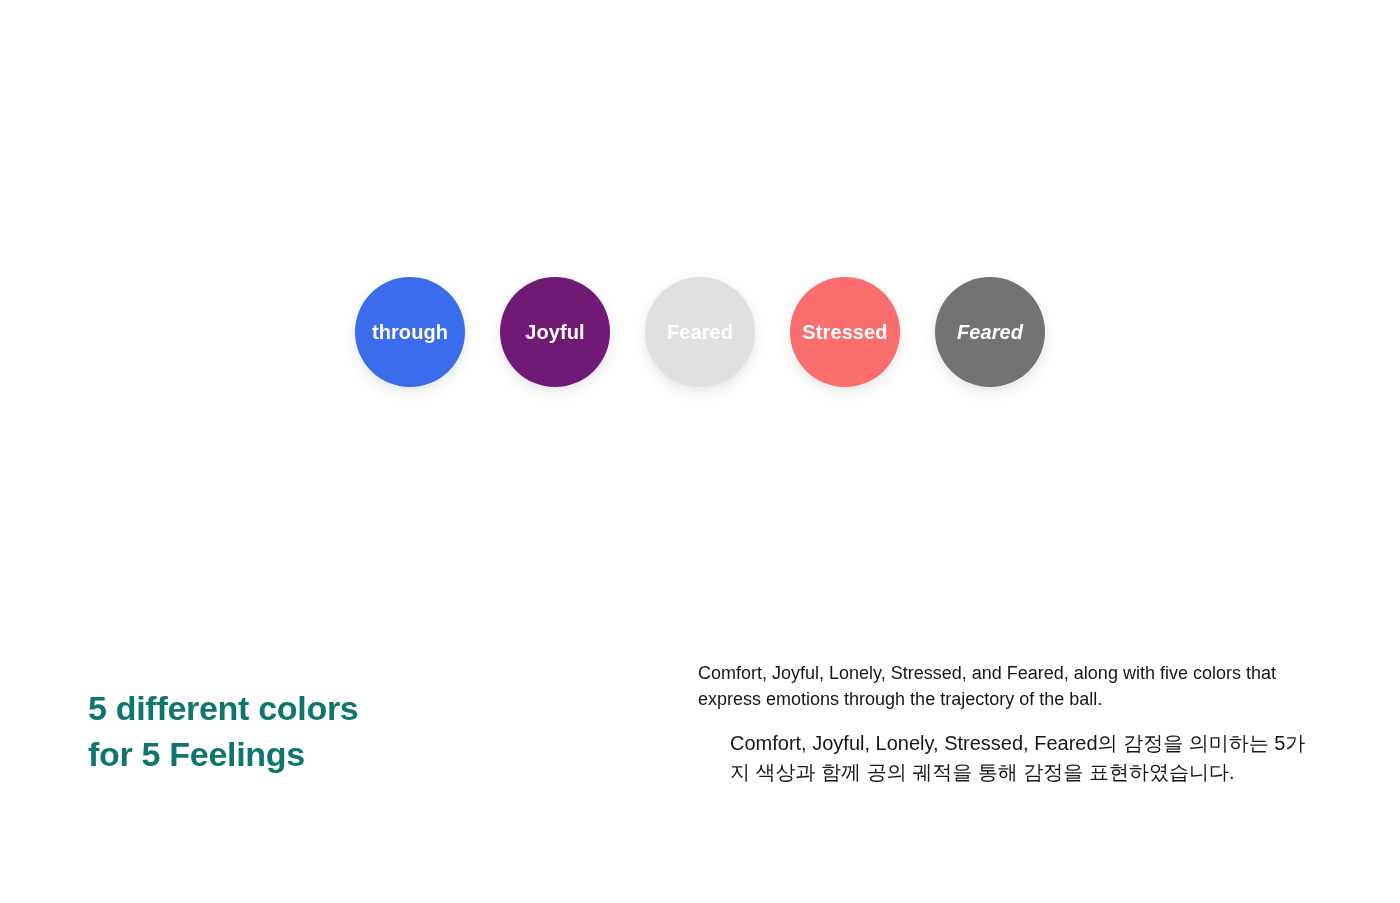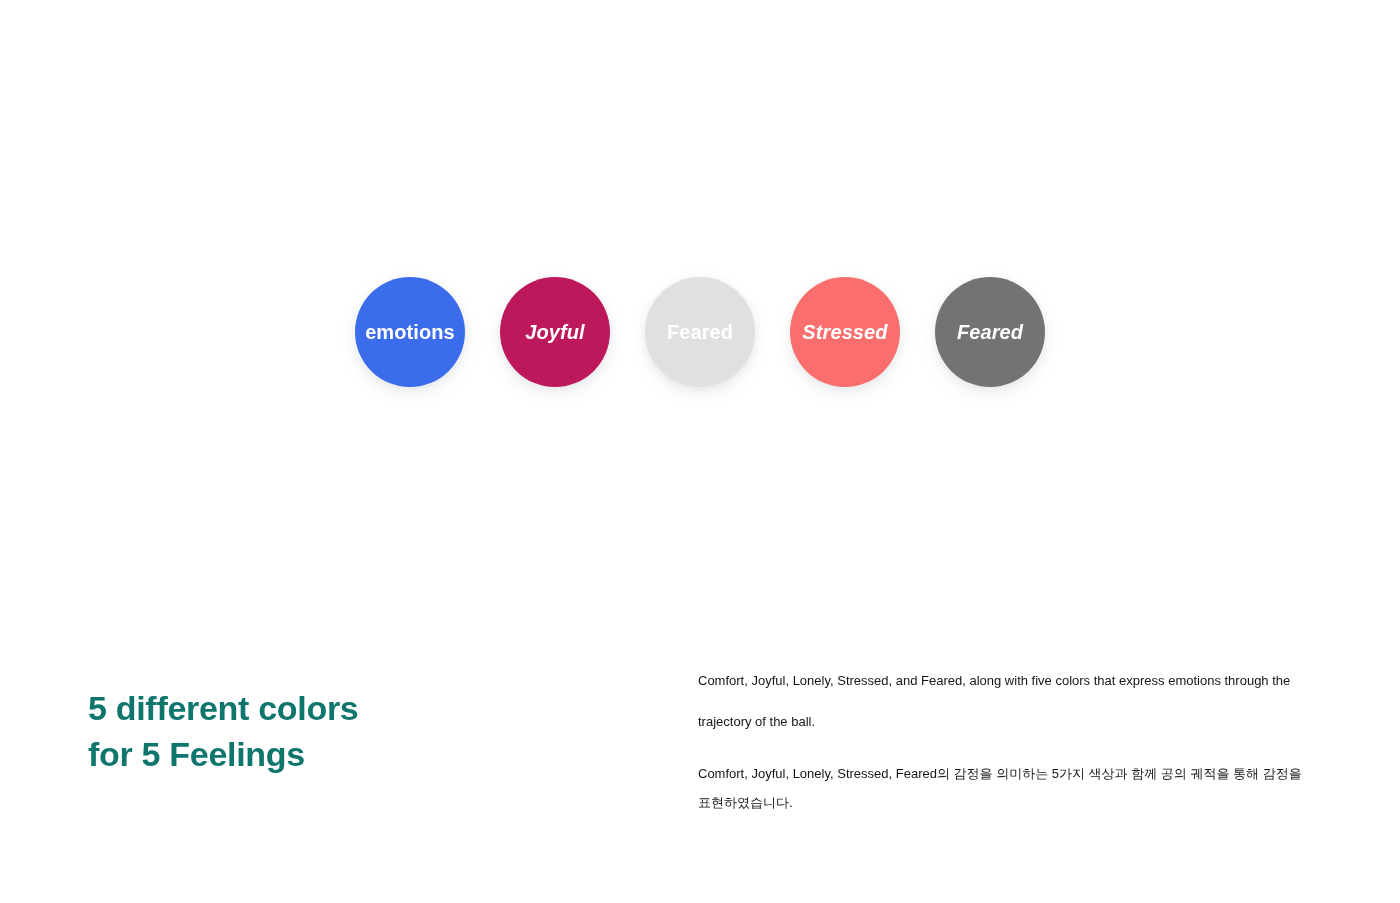--- a/index.html
+++ b/index.html
@@ -71,46 +71,46 @@
     color: #0f766e;
     white-space: pre-line;
   }
   #description-block {
     position: absolute;
     left: 698px;
     top: 15px;
     width: 618px;
   }
   .para {
-    font-size: 13px;
-    line-height: 41px;
+    font-size: 18px;
+    line-height: 26px;
     color: #15161a;
     margin: 0;
   }
   .para.en { margin-bottom: 17px; }
-  .para.ko { font-size: 13px; line-height: 29px; }
+  .para.ko { font-size: 20px; line-height: 29px; margin-left: 32px; }
 </style>
 </head>
 <body style="background: rgb(255, 255, 255);">
 
 <div id="feeling-circles">
 
   <div class="circle c0" style="background: rgb(59, 108, 235);">
-    <span class="circle-label" style="color: rgb(255, 255, 255);">emotions</span>
+    <span class="circle-label" style="color: rgb(255, 255, 255);">through</span>
   </div>
 
-  <div class="circle c1" style="background: #be185d; font-style: italic;">
+  <div class="circle c1" style="background: #701a75;">
     <span class="circle-label" style="color: rgb(255, 255, 255);">Joyful</span>
   </div>
 
   <div class="circle c2" style="background: rgb(224, 224, 224);">
     <span class="circle-label" style="color: rgb(255, 255, 255);">Feared</span>
   </div>
 
-  <div class="circle c3" style="background: rgb(250, 110, 110); font-style: italic;">
+  <div class="circle c3" style="background: rgb(250, 110, 110);">
     <span class="circle-label" style="color: rgb(255, 255, 255);">Stressed</span>
   </div>
 
   <div class="circle c4" style="background: #737373; font-style: italic;">
     <span class="circle-label" style="color: rgb(255, 255, 255);">Feared</span>
   </div>
 
 </div>
 
 <div id="bottom-section">

